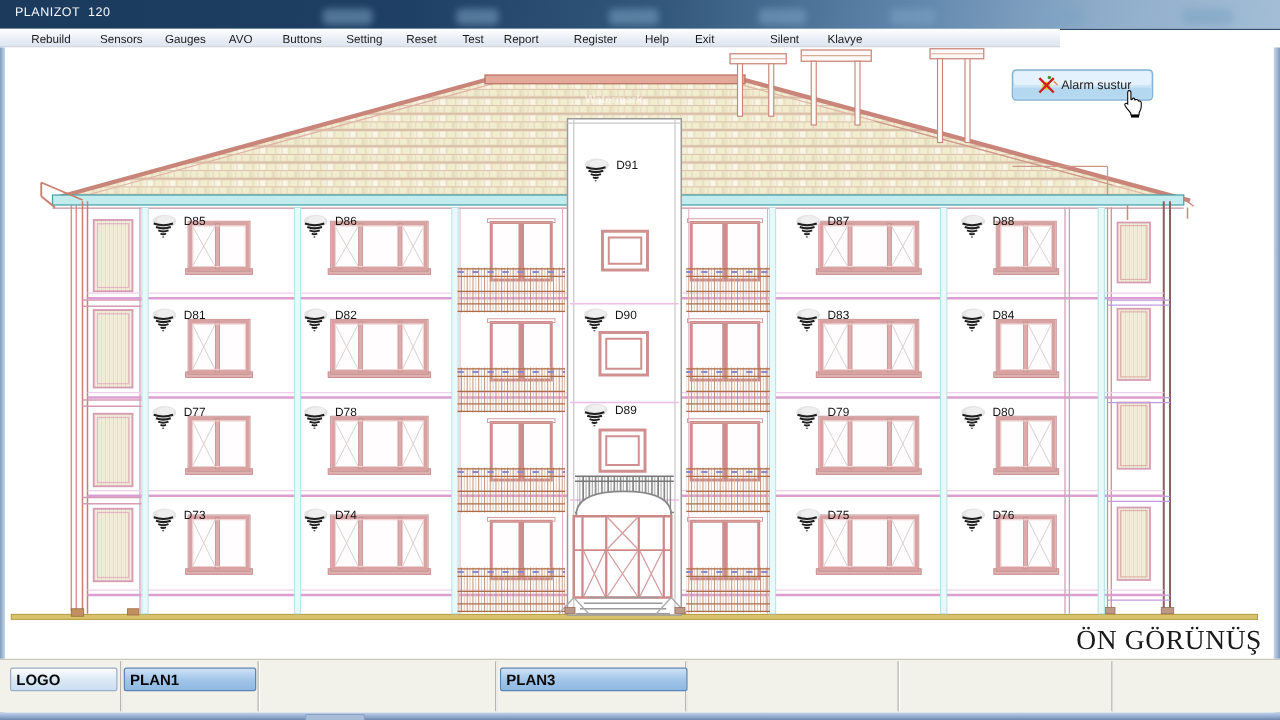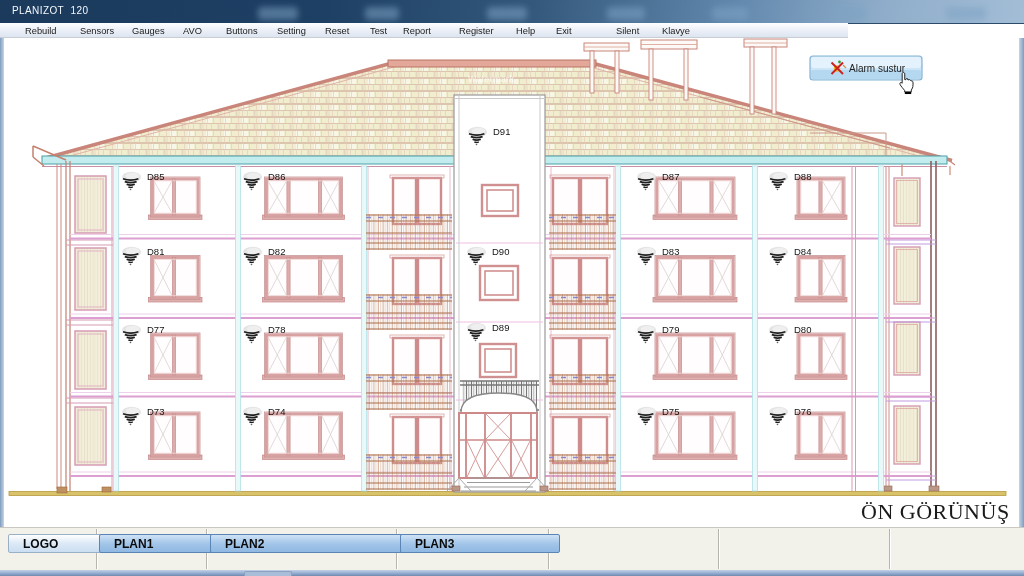--- a/index.html
+++ b/index.html
@@ -5,21 +5,21 @@
 html,body{margin:0;padding:0;width:1024px;height:576px;overflow:hidden;background:#fff;font-family:"Liberation Sans",sans-serif;}
 #titlebar{position:absolute;left:0;top:0;width:1024px;height:23px;background:linear-gradient(100deg,#1b3a5c 0%,#1e4064 32%,#33587c 52%,#6389ae 72%,#8fadca 86%,#a3bdd6 100%);overflow:hidden;border-bottom:1px solid #2c4a6a;}
 #titlebar .blob{position:absolute;top:7px;height:13px;border-radius:4px;background:#7da3c4;opacity:.55;filter:blur(3px);}
 #titletext{position:absolute;left:12px;top:5px;color:#f4f8fc;font-size:10px;letter-spacing:.4px;}
 #menubar{position:absolute;left:0;top:23px;width:848px;height:14px;background:linear-gradient(#fdfeff,#e9eef6 60%,#dde5f0);border-bottom:1px solid #c8cdd6;}
 #menubar span{position:absolute;top:3px;font-size:9.3px;color:#1a1a1a;}
 #canvas{position:absolute;left:0;top:38px;width:1024px;height:489px;background:#fff;}
 #lborder{position:absolute;left:0;top:38px;width:4px;height:538px;background:linear-gradient(90deg,#7e9cbe,#c6d6e8);}
 #rborder{position:absolute;left:1019px;top:38px;width:5px;height:538px;background:linear-gradient(90deg,#c6d6e8,#7e9cbe);}
 #panel{position:absolute;left:0;top:527px;width:1024px;height:43px;background:#f2f1ea;border-top:1px solid #c9c9c1;box-sizing:border-box;}
-.tab{position:absolute;top:6px;height:13px;border:1px solid #5b85b5;border-radius:2px;font-size:12px;font-weight:bold;color:#0a0a0a;padding:2px 0 2px 14px;background:linear-gradient(#cfe2f6,#a3c6e9 50%,#8fb8e2);}
+.tab{position:absolute;top:6px;height:13px;border:1px solid #5b85b5;border-radius:2px;font-size:12px;font-weight:bold;color:#0a0a0a;padding:2px 0 2px 4px;background:linear-gradient(#cfe2f6,#a3c6e9 50%,#8fb8e2);}
 .sep{position:absolute;top:1px;height:40px;width:1px;background:#b5b5ad;border-right:1px solid #fff;}
 #strip{position:absolute;left:0;top:570px;width:1024px;height:6px;background:linear-gradient(#c2d2e8,#93acd0 55%,#6f89ae);}
 </style>
 </head>
 <body>
 
 <div id="titlebar">
 <div class="blob" style="left:258px;width:40px"></div>
 <div class="blob" style="left:365px;width:34px"></div>
 <div class="blob" style="left:487px;width:40px"></div>
@@ -697,21 +697,20 @@
 <div class="sep" style="left:206px"></div>
 <div class="sep" style="left:396px"></div>
 <div class="sep" style="left:548px"></div>
 <div class="sep" style="left:718px"></div>
 <div class="sep" style="left:889px"></div>
 
 <div class="tab" style="left:8px;width:80px;background:linear-gradient(#fefefe,#dce9f6 50%,#cbdef2);border-color:#9ab0c6">LOGO</div>
 
 <div class="tab" style="left:99px;width:100px">PLAN1</div>
 
-<div class="tab" style="left:210px;width:180px">PLAN2</div>
 
 <div class="tab" style="left:400px;width:144px">PLAN3</div>
 
 
 
 </div>
 
 <div id="strip"></div>
 
 <div style="position:absolute;left:244px;top:571px;width:46px;height:4px;border:1px solid #8ca2c2;border-bottom:none;background:#aabdd8;border-radius:2px 2px 0 0"></div>

